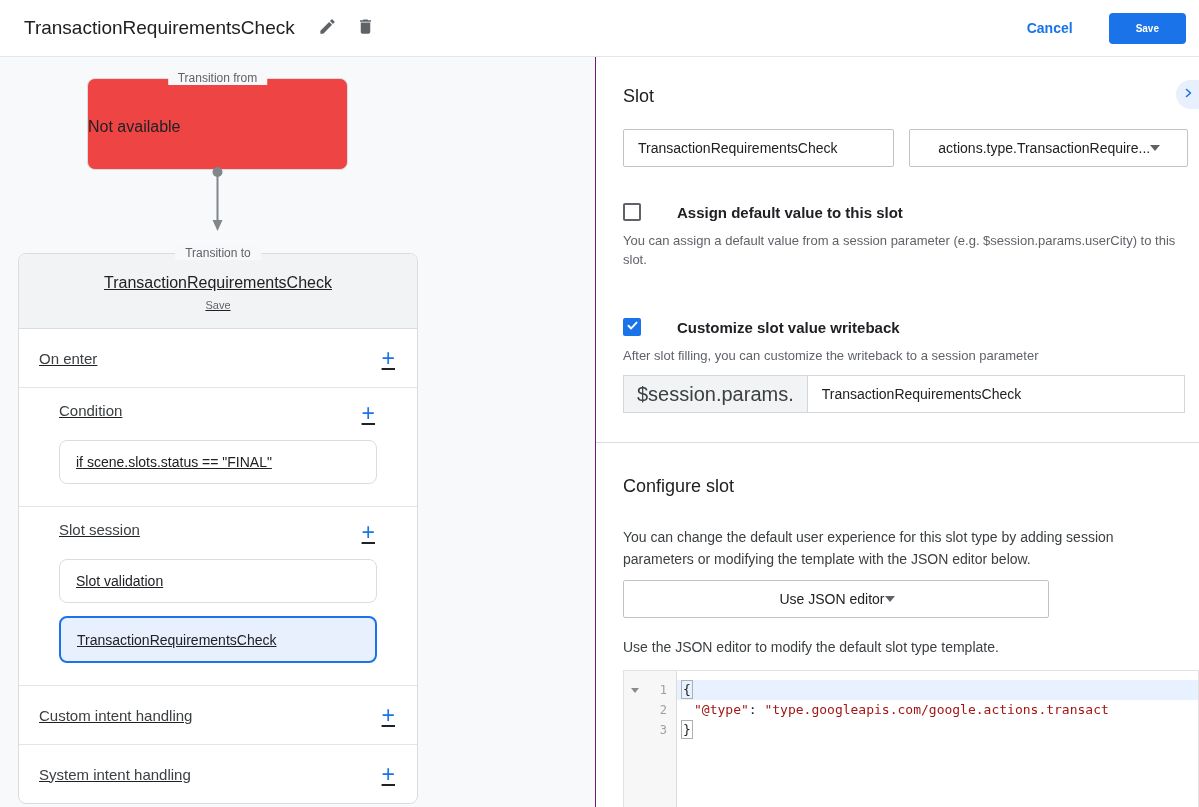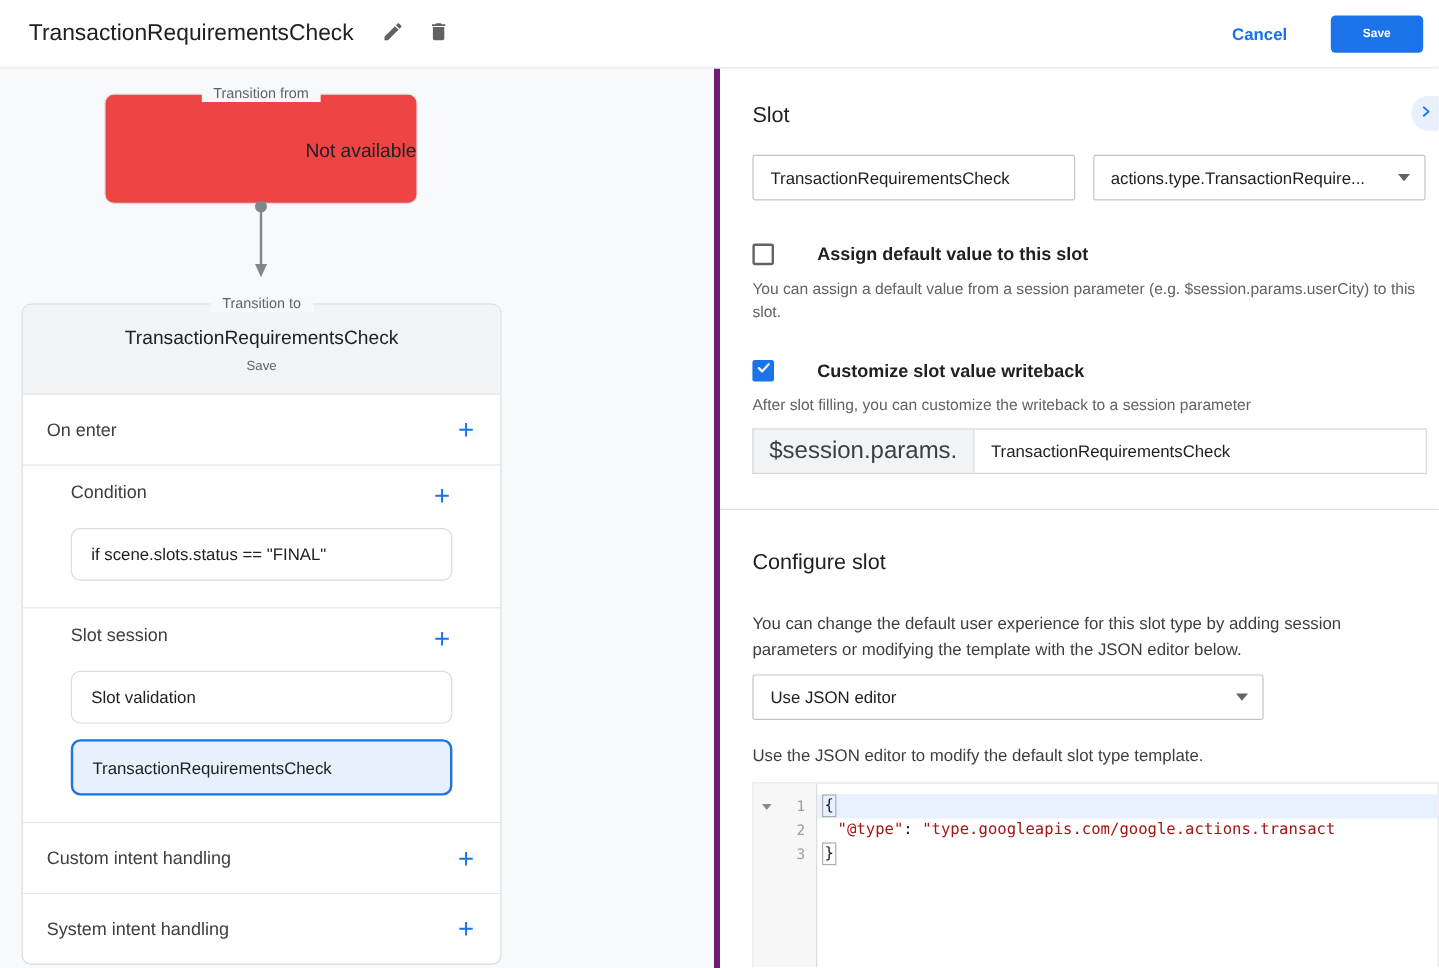--- a/index.html
+++ b/index.html
@@ -21,67 +21,67 @@
   .save-btn { background:#1a73e8; color:#fff; border:none; border-radius:4px; font-family:inherit;
     font-size:10px; font-weight:bold; padding:10px 27px; margin-right:13px; cursor:pointer; }
 
   
   .canvas { position:absolute; top:57px; left:0; width:595px; height:750px; background:#f8f9fa; overflow:hidden; }
 
   .from-box { position:absolute; left:87px; top:21px; width:261px; height:92px; background:#ef4444;
     border:1px solid #dadce0; border-radius:8px; }
   .legend { position:absolute; top:-8px; left:50%; transform:translateX(-50%);
     font-size:12px; color:#5f6368; background:#f7f8f9; padding:0 10px; white-space:nowrap; }
-  .from-value { position:absolute; top:39px; width:100%; text-align:right; font-size:16px; color:#202124; }
+  .from-value { position:absolute; top:39px; width:100%; text-align:left; font-size:16px; color:#202124; }
 
   .connector { position:absolute; left:211px; top:110px; }
 
   .scene-card { position:absolute; left:18px; top:196px; width:400px; background:#fff;
-    border:1px solid #dadce0; border-radius:8px; }
+    border:1px solid #dadce0; border-radius:8px;text-decoration:underline; }
   .scene-head { background:#f1f3f4; border-bottom:1px solid #dadce0; border-radius:8px 8px 0 0;
     height:75px; text-align:center; padding-top:20px; }
   .scene-title { font-size:16px; color:#202124; }
   .scene-sub { font-size:11px; color:#5f6368; margin-top:7px; }
 
   .sect { border-bottom:1px solid #e3e5e8; padding:0 20px; }
   .sect:last-child { border-bottom:none; }
   .sect-row { height:58px; display:flex; align-items:center; justify-content:space-between; }
   .sect-label { font-size:15px; color:#3c4043; }
   .plus { color:#1a73e8; font-size:23px; font-weight:300; line-height:1; background:none; border:none;
     cursor:pointer; font-family:inherit; padding:0 2px; }
   .sect-inner { padding:14px 20px 22px; }
   .sect-inner .label-row { display:flex; align-items:flex-start; justify-content:space-between; height:28px; }
   .item-box { margin-top:10px; height:44px; border:1px solid #dadce0; border-radius:8px;
     display:flex; align-items:center; padding-left:16px; font-size:14px; color:#202124; background:#fff; cursor:pointer; }
   .item-box.selected { border:2px solid #1a73e8; background:#e8f0fe; margin-top:13px; height:47px; }
 
   
   .panel { position:absolute; top:57px; left:595px; width:604px; height:750px; background:#fff;
-    border-left:5px solid #701a75; padding:0 11px 0 27px; overflow:hidden; }
+    border-left:1px solid #701a75; padding:0 11px 0 27px; overflow:hidden; }
   .collapse-pill { position:absolute; top:23px; right:0; width:23px; height:29px; background:#e8f0fe;
     border:none; border-radius:15px 0 0 15px; cursor:pointer; display:flex; align-items:center; padding-left:6px; }
   .collapse-pill svg { stroke:#1a73e8; }
   .panel-h { font-size:18px; color:#202124; font-weight:400; }
   .h-slot { margin-top:29px; }
   .inputs-row { margin-top:22px; display:flex; gap:15px; }
   .text-input { width:271px; height:38px; border:1px solid #c0c4c8; border-radius:2px; padding:0 14px;
     font-size:14px; color:#202124; font-family:inherit; background:#fff; }
   .select { height:38px; border:1px solid #c0c4c8; border-radius:2px; background:#fff; display:flex;
-    align-items:center; justify-content:space-between; padding:0 12px 0 14px; font-size:14px; color:#202124; cursor:pointer; }
+    align-items:center; justify-content:center; padding:0 12px 0 14px; font-size:14px; color:#202124; cursor:pointer; }
   .type-select { width:280px; }
   .caret { width:0; height:0; border-left:5px solid transparent; border-right:5px solid transparent;
     border-top:6px solid #5f6368; }
 
   .check-row { display:flex; align-items:center; margin-top:36px;gap:21px; }
   .checkbox { width:18px; height:18px; border:2px solid #5f6368; border-radius:2px; background:#fff;
     cursor:pointer; flex:0 0 auto; }
   .checkbox.checked { border:none; background:#1a73e8; display:flex; align-items:center; justify-content:center; }
   .check-label { margin-left:15px; font-size:15px; font-weight:bold; color:#202124; }
   .desc { margin-top:10px; font-size:13px; color:#5f6368; line-height:19px; max-width:568px; }
-  .check-row.second { margin-top:31px; }
+  .check-row.second { margin-top:49px; }
 
   .wb-group { margin-top:10px; display:flex; width:562px; height:38px; }
   .wb-prefix { background:#f1f3f4; border:1px solid #d4d7da; border-right:none; display:flex; align-items:center;
     padding:0 13px; font-size:20px; color:#3c4043; white-space:nowrap; }
   .wb-input { flex:1; border:1px solid #d4d7da; padding:0 14px; font-size:14px; color:#202124;
     font-family:inherit; background:#fff; }
 
   .panel-divider { margin:29px -11px 0 -27px; border:none; border-top:1px solid #dadce0; }
   .h-config { margin-top:33px; }
   .config-desc { margin-top:29px; font-size:14px; color:#3c4043; line-height:22px; max-width:570px; }

